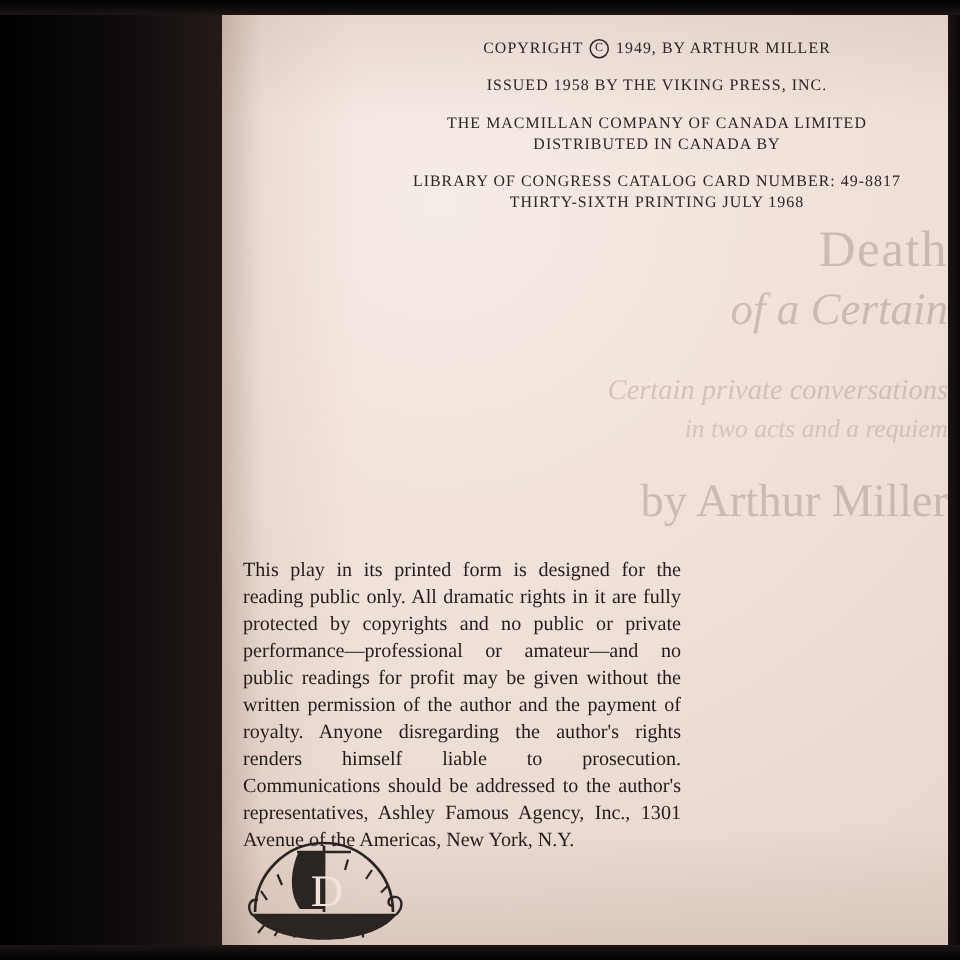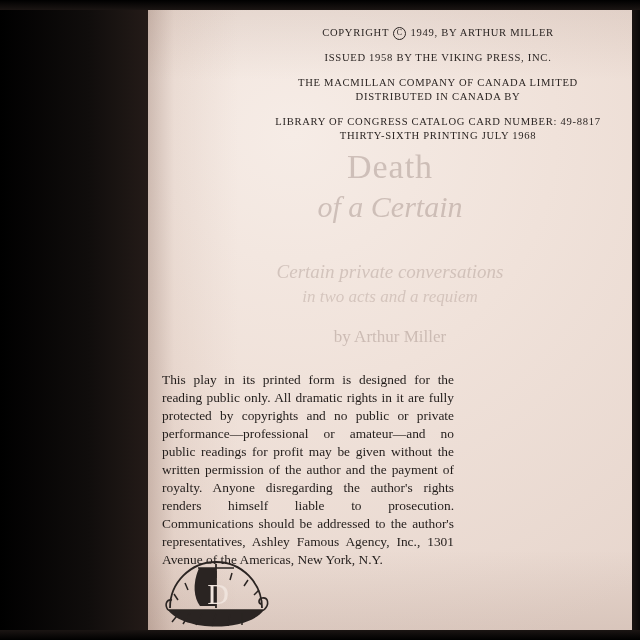--- a/index.html
+++ b/index.html
@@ -91,31 +91,31 @@
     vertical-align: 1px;
     margin: 0 1px;
   }
 
   
   .showthrough {
     position: absolute;
     left: 0;
     top: 138px;
     width: 484px;
-    text-align: center;
+    text-align: right;
     color: rgba(120, 96, 88, 0.30);
     font-family: "Liberation Serif", serif;
     pointer-events: none;
     z-index: 2;
   }
   .st-1 { font-size: 34px; letter-spacing: 1px; }
   .st-2 { font-size: 30px; font-style: italic; margin-top: 4px; }
-  .st-3 { font-size: 19px; font-style: italic; margin-top: 37px; color: rgba(120,96,88,0.26); }
+  .st-3 { font-size: 19px; font-style: italic; margin-top: 26px; color: rgba(120,96,88,0.26); }
   .st-4 { font-size: 17px; font-style: italic; margin-top: 4px; color: rgba(120,96,88,0.24); }
-  .st-5 { font-size: 17px; margin-top: 20px; color: rgba(120,96,88,0.30); }
+  .st-5 { font-size: 31px; margin-top: 20px; color: rgba(120,96,88,0.30); }
 
   
   .rights {
     position: absolute;
     left: 14px;
     top: 348px;
     width: 292px;
     font-size: 13.4px;
     line-height: 1.34;
     text-align: justify;

